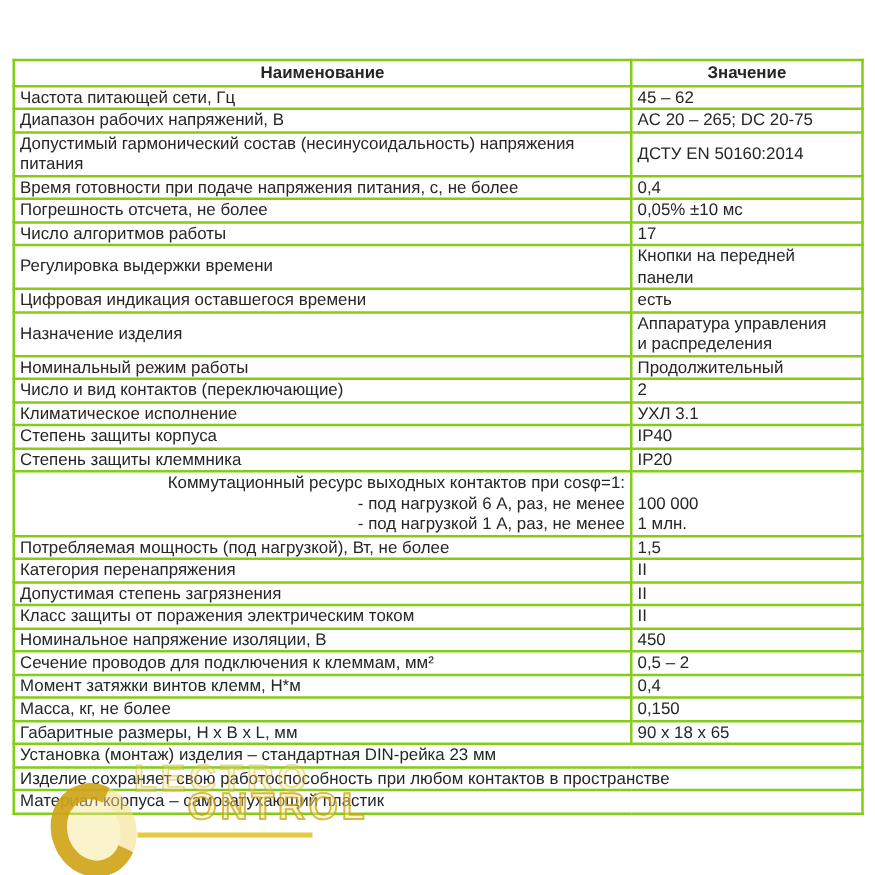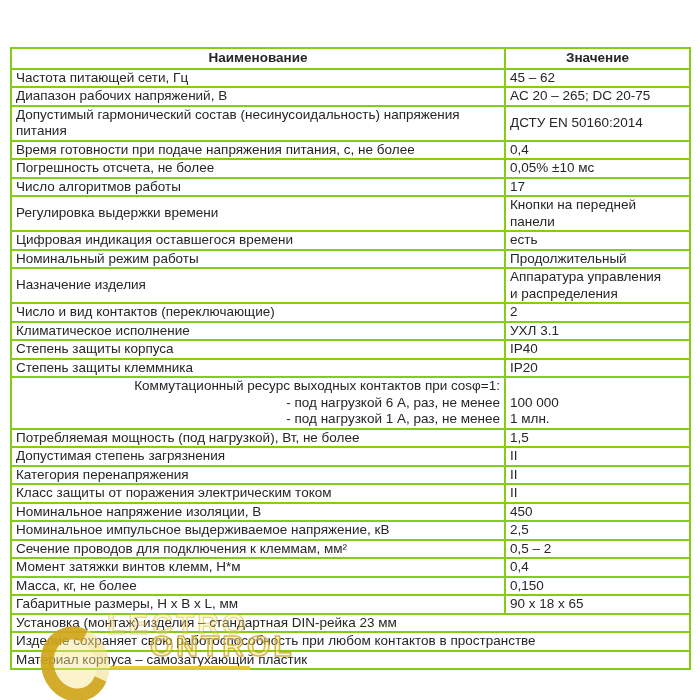--- a/index.html
+++ b/index.html
@@ -124,27 +124,27 @@
       <tr>
         <td class="name">Регулировка выдержки времени</td>
         <td class="value">Кнопки на передней
 панели</td>
       </tr>
       <tr>
         <td class="name">Цифровая индикация оставшегося времени</td>
         <td class="value">есть</td>
       </tr>
       <tr>
-        <td class="name">Номинальный режим работы</td>
-        <td class="value">Продолжительный</td>
-      </tr>
-      <tr>
         <td class="name">Назначение изделия</td>
         <td class="value">Аппаратура управления
 и распределения</td>
+      </tr>
+      <tr>
+        <td class="name">Номинальный режим работы</td>
+        <td class="value">Продолжительный</td>
       </tr>
       <tr>
         <td class="name">Число и вид контактов (переключающие)</td>
         <td class="value">2</td>
       </tr>
       <tr>
         <td class="name">Климатическое исполнение</td>
         <td class="value">УХЛ 3.1</td>
       </tr>
       <tr>
@@ -161,38 +161,34 @@
           <div class="sub-line">- под нагрузкой 6 А, раз, не менее</div>
           <div class="sub-line">- под нагрузкой 1 А, раз, не менее</div>
         </td>
         <td class="value"><div>&nbsp;</div><div>100 000</div><div>1 млн.</div></td>
       </tr>
       <tr>
         <td class="name">Потребляемая мощность (под нагрузкой), Вт, не более</td>
         <td class="value">1,5</td>
       </tr>
       <tr>
+        <td class="name">Категория перенапряжения</td>
+        <td class="value">II</td>
+      </tr>
+      <tr>
         <td class="name">Допустимая степень загрязнения</td>
         <td class="value">II</td>
       </tr>
       <tr>
-        <td class="name">Категория перенапряжения</td>
-        <td class="value">II</td>
-      </tr>
-      <tr>
         <td class="name">Класс защиты от поражения электрическим током</td>
         <td class="value">II</td>
       </tr>
       <tr>
         <td class="name">Номинальное напряжение изоляции, В</td>
         <td class="value">450</td>
-      </tr>
-      <tr>
-        <td class="name">Номинальное импульсное выдерживаемое напряжение, кВ</td>
-        <td class="value">2,5</td>
       </tr>
       <tr>
         <td class="name">Сечение проводов для подключения к клеммам, мм²</td>
         <td class="value">0,5 – 2</td>
       </tr>
       <tr>
         <td class="name">Момент затяжки винтов клемм, Н*м</td>
         <td class="value">0,4</td>
       </tr>
       <tr>

